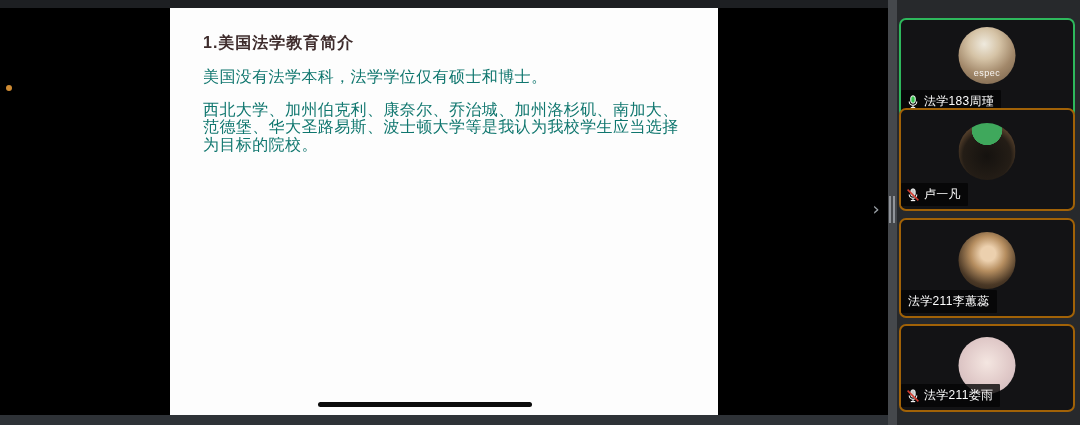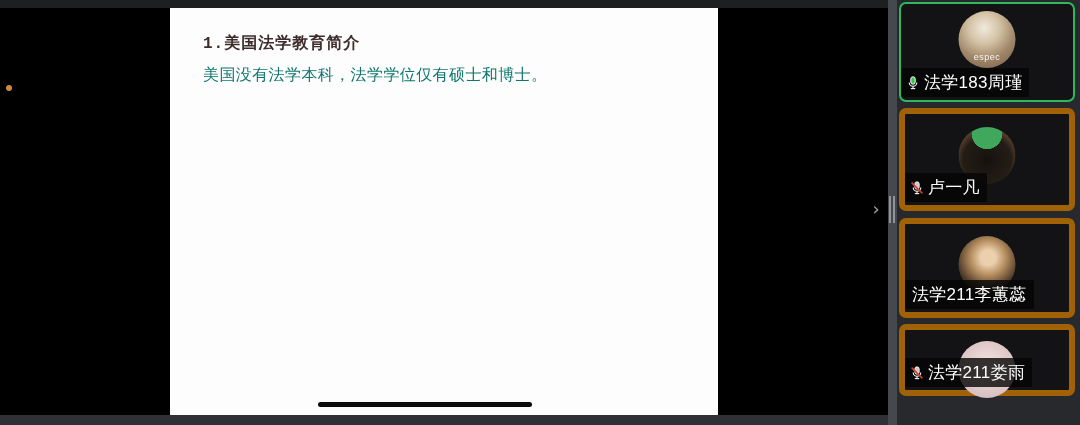--- a/index.html
+++ b/index.html
@@ -32,21 +32,20 @@
     background: #cf8b33;
   }
 
   
   .doc {
     position: absolute; left: 170px; top: 8px;
     width: 548px; height: 407px;
     background: var(--doc-bg, #fdfdfd);
     padding: 25px 34px 0 33px;
     color: #333;
-    font-family: Liberation Mono, monospace;
   }
   .doc-title {
     font-size: 16px; font-weight: bold;
     color: var(--title-color, #3e2c2c);
     letter-spacing: 1px;
     margin-bottom: 14px;
   }
   .doc p {
     font-size: 16px;
     line-height: 17.5px;
@@ -88,29 +87,29 @@
 
   
   .sidebar {
     position: absolute; left: 897px; top: 0;
     width: 183px; height: 425px;
     background: #27292c;
   }
   .tile {
     position: absolute; left: 2px; width: 176px;
     background: #131315;
-    border: 6px solid #a16207;
+    border: 2px solid #a16207;
     border-radius: 7px;
     cursor: pointer;
   }
   .tile.speaking { border: 2px solid var(--speaking, #2eb85c); }
-  .tile-1 { top: 2px;   height: 100px;  }
+  .tile-1 { top: 18px;   height: 100px;  }
   .tile-2 { top: 108px; height: 103px; }
   .tile-3 { top: 218px; height: 100px; text-align: right; }
-  .tile-4 { top: 324px; height: 72px;  }
+  .tile-4 { top: 324px; height: 88px;  }
 
   .avatar {
     position: absolute; left: 50%; transform: translateX(-50%);
     width: 57px; height: 57px; border-radius: 50%;
     overflow: hidden;
   }
   .tile-1 .avatar { top: 7px; }
   .tile-2 .avatar { top: 13px; }
   .tile-3 .avatar { top: 12px; }
   .tile-4 .avatar { top: 11px; }
@@ -139,36 +138,37 @@
   .name-tag {
     position: absolute; left: 0; bottom: 3px;
     display: inline-flex; align-items: center; gap: 4px;
     background: rgba(5,5,5,0.8);
     padding: 3px 7px 3px 5px;
     border-radius: 1px;
     max-width: 100%;
   }
   .tile-3 .name-tag { padding-left: 7px; }
   .name-tag .nm {
-    color: #fff; font-size: 17px; letter-spacing: 0.3px;
+    color: #fff; font-size: 12px; letter-spacing: 0.3px;
     white-space: nowrap;
   }
   .mic { width: 14px; height: 14px; flex: 0 0 auto; }
 </style>
 </head>
 <body>
 
 <div class="stage">
 
   <div class="top-strip"></div>
   <div class="annotation-dot"></div>
 
   <div class="doc">
     <div class="doc-title">1.美国法学教育简介</div>
     <p>美国没有法学本科，法学学位仅有硕士和博士。</p>
+    <p>西北大学、加州伯克利、康奈尔、乔治城、加州洛杉矶、南加大、范德堡、华大圣路易斯、波士顿大学等是我认为我校学生应当选择为目标的院校。</p>
     <div class="doc-rule"></div>
   </div>
 
   <div class="bottom-bar"></div>
 
   <button class="collapse-btn">›</button>
   <div class="divider-strip">
     <div class="drag-handle">
       <span></span>
         <span></span>

